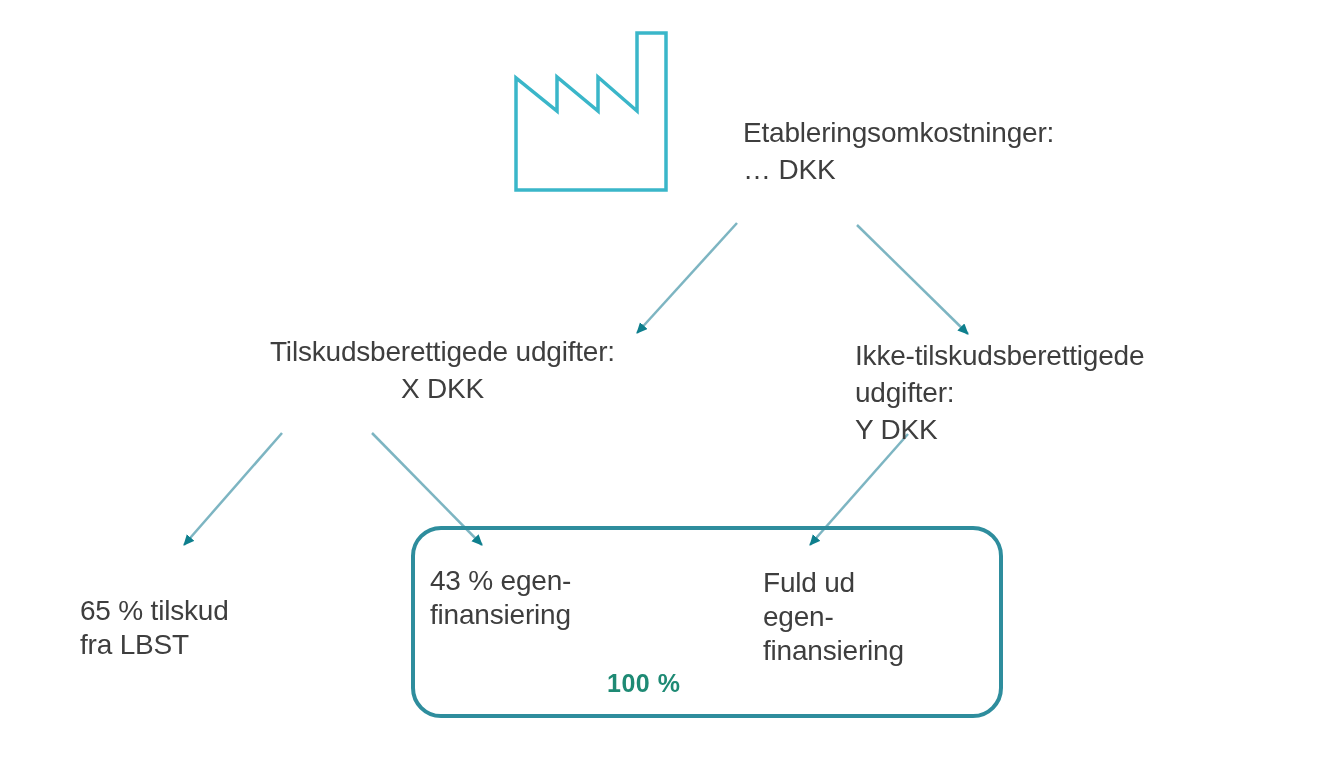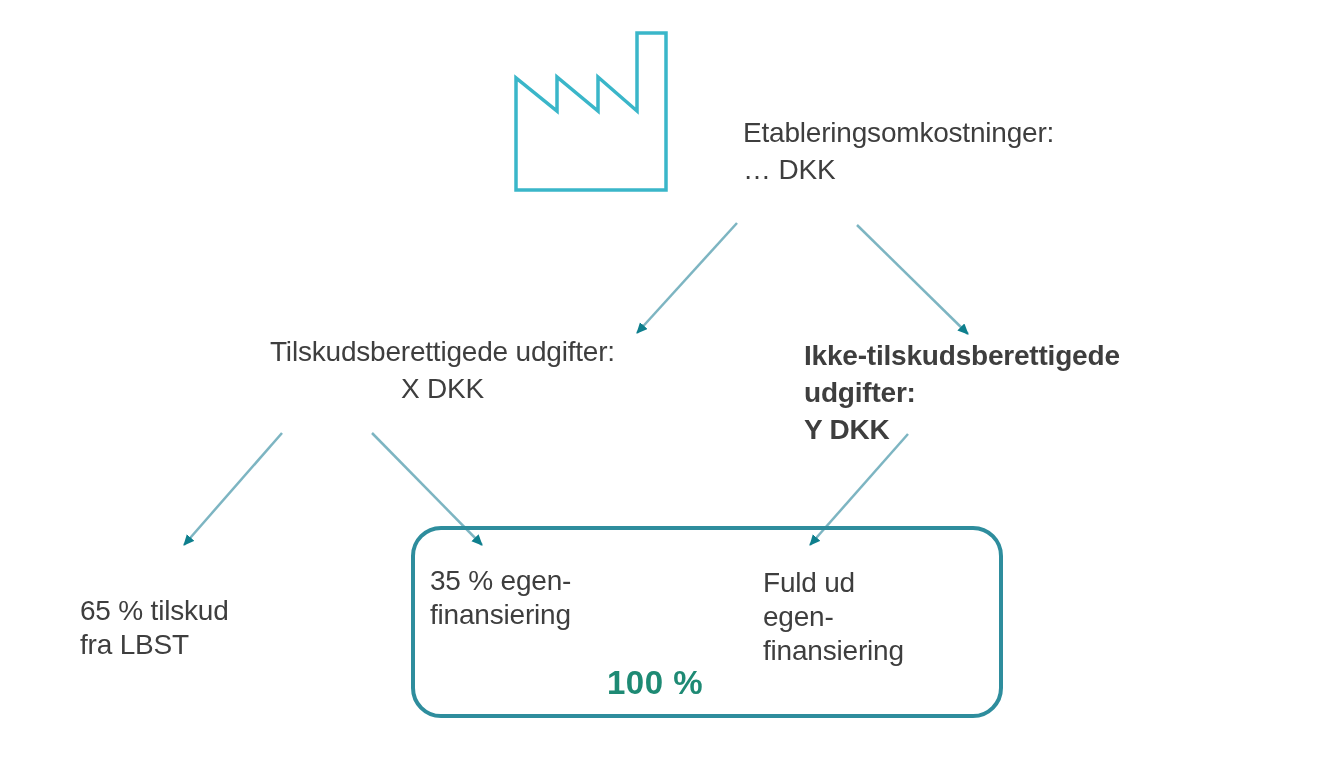--- a/index.html
+++ b/index.html
@@ -23,21 +23,21 @@
   }
 
   .label.leaf {
     line-height: 34px;
   }
 
   #total-label {
     position: absolute;
     white-space: pre-line;
     font-weight: bold;
-    font-size: 33px;
+    font-size: 25px;
     line-height: 34px;
     color: var(--total-text, #1e8a74);
     letter-spacing: 0.5px;
   }
 
   #factory-icon {
     position: absolute;
     left: 505px;
     top: 25px;
     width: 168px;
@@ -104,27 +104,27 @@
   </svg>
 
   <div id="total-box"></div>
 
   <div class="label" style="left:743px; top:114px;">Etableringsomkostninger:
 … DKK</div>
 
   <div class="label" style="left:270px; top:333px;text-align:center;">Tilskudsberettigede udgifter:
 X DKK</div>
 
-  <div class="label" style="left:804px; top:337px;font-weight:bold;">Ikke-tilskudsberettigede udgifter:
+  <div class="label" style="left:855px; top:337px;">Ikke-tilskudsberettigede udgifter:
 Y DKK</div>
 
   <div class="label leaf" style="left:80px; top:594px;">65 % tilskud
 fra LBST</div>
 
-  <div class="label leaf" style="left:430px; top:564px;">35 % egen-
+  <div class="label leaf" style="left:430px; top:564px;">43 % egen-
 finansiering</div>
 
   <div class="label leaf" style="left:763px; top:566px;">Fuld ud
 egen-
 finansiering</div>
 
   <div id="total-label" style="left:607px; top:666px;">100 %</div>
 
 </div>
 

